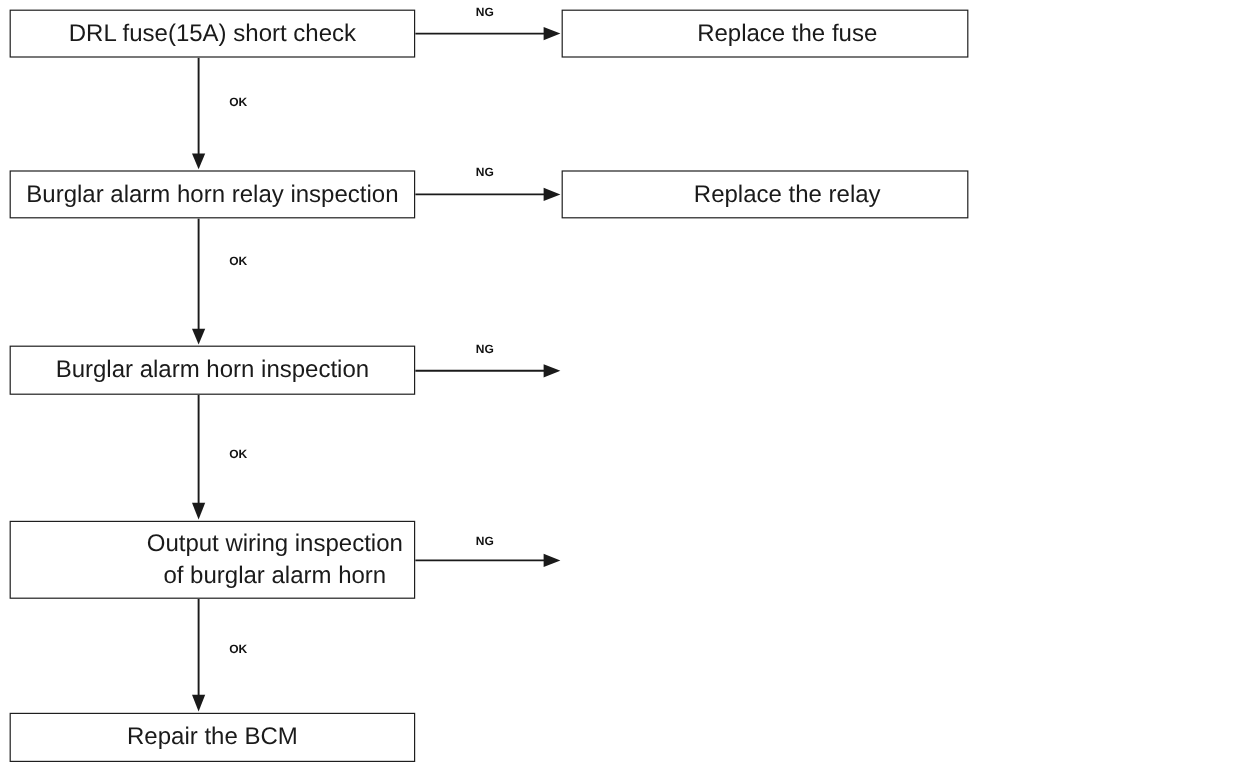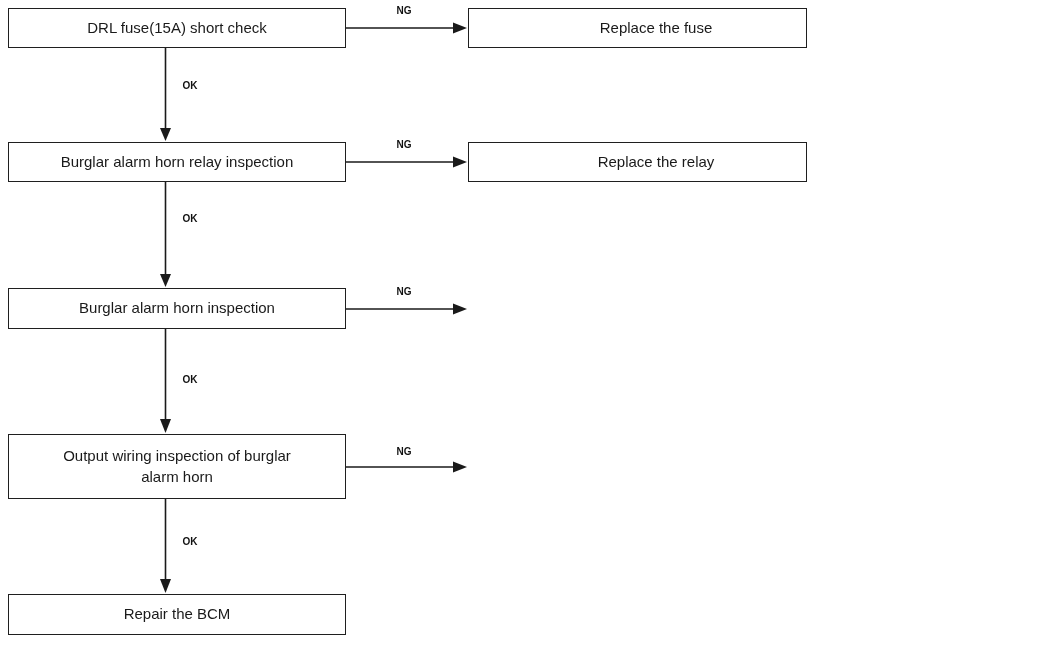--- a/index.html
+++ b/index.html
@@ -25,50 +25,50 @@
   }
   .node {
     position: absolute;
     box-sizing: border-box;
     border: 1.5px solid #1f1f1f;
     background: #ffffff;
     display: flex;
     align-items: center;
     justify-content: center;
     text-align: center;
-    font-size: 15px;
+    font-size: 20px;
     line-height: 1.35;
   }
   .node .wrap-narrow {
     display: inline-block;
     max-width: 240px;
   }
   .col-left  { left: 8px;   width: 338px; }
   .col-right { left: 468px; width: 339px; padding-left: 37px; }
 
   .row1 { top: 8px;   height: 40px; }
   .row2 { top: 142px; height: 40px; }
   .row3 { top: 288px; height: 41px; }
-  .row4 { top: 434px; height: 65px; }
+  .row4 { top: 434px; height: 65px; justify-content: flex-end; }
   .row5 { top: 594px; height: 41px; }
 
   .edge-label {
     position: absolute;
     font-size: 10px;
     font-weight: bold;
     color: #111111;
     text-align: center;
   }
   .ng-label { left: 386px; width: 36px; }
   .ng-1 { top: 5px;   }
   .ng-2 { top: 139px; }
   .ng-3 { top: 286px; }
   .ng-4 { top: 446px; }
 
-  .ok-label { left: 174px; width: 32px; text-align: center; }
+  .ok-label { left: 174px; width: 32px; text-align: right; }
   .ok-1 { top: 80px;  }
   .ok-2 { top: 213px; }
   .ok-3 { top: 374px; }
   .ok-4 { top: 536px; }
 </style>
 </head>
 <body>
 
 <div id="canvas">
 

